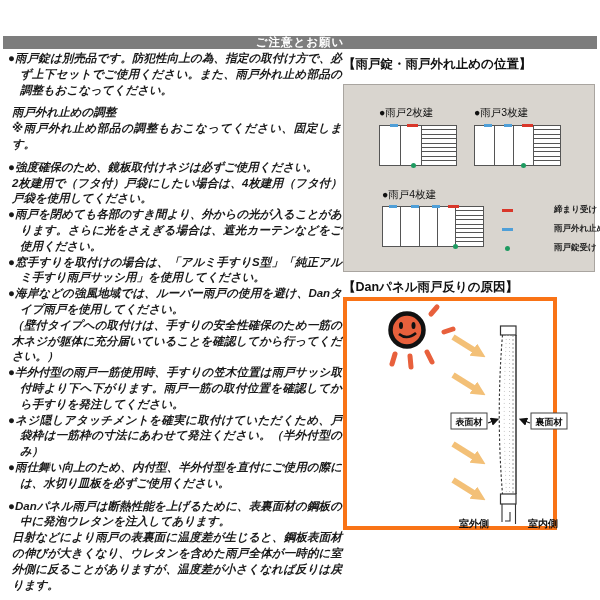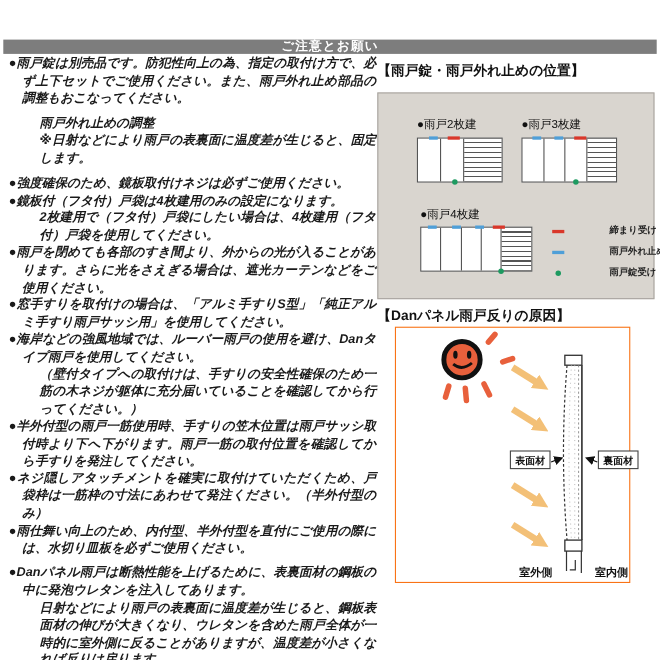--- a/index.html
+++ b/index.html
@@ -8,21 +8,21 @@
 
   
   .hbar{position:absolute;left:3px;top:36px;width:594px;height:13px;background:#7d7d7d;
         color:#fff;font-size:11.5px;font-weight:bold;text-align:center;line-height:13px;letter-spacing:1px;}
 
   
   .notes{position:absolute;left:8px;top:51px;width:334px;font-size:11.5px;font-weight:bold;
          line-height:15.8px;color:#1a1a1a;text-align:justify;}
   .notes p{margin:0;font-style:italic;}
   .notes p.b{padding-left:12px;text-indent:-12px;}
-  .notes p.s{margin-left:28px;}
+  .notes p.s{margin-left:4px;}
   .notes p.gap{margin-top:7px;}
 
   
   .sec-title{position:absolute;font-size:12.5px;font-weight:bold;color:#111;white-space:nowrap;}
   #title-pos{left:343px;top:56px;}
   #title-warp{left:343px;top:279px;}
 
   
   .box1{position:absolute;left:343px;top:84px;width:252px;height:188px;background:#d9d5cf;
         border:1px solid #a9a5a0;box-sizing:border-box;}
@@ -39,40 +39,39 @@
   .lrow{display:flex;align-items:center;margin-bottom:7px;gap:36px;}
   .lsw{flex:none;margin-right:5px;}
   .lsw.dash{width:11px;height:3px;}
   .lsw.dash.red{background:#d9372a;}
   .lsw.dash.blue{background:#4f9fd8;}
   .lsw.dot{width:5px;height:5px;border-radius:50%;background:#1d9a60;margin-left:3px;margin-right:8px;}
   .ltxt{font-size:8.5px;font-weight:bold;color:#222;white-space:nowrap;}
 
   
   .box2{position:absolute;left:343px;top:297px;width:214px;height:233px;background:#fff;
-        border:1px solid #f97316;box-sizing:border-box;margin-left:16px;}
+        border:4px solid #f97316;box-sizing:border-box;}
   .box2 svg{display:block;}
   .svg-label{font-size:9px;font-weight:bold;fill:#111;}
   .svg-side{font-size:10px;font-weight:bold;fill:#111;}
 </style>
 </head>
 <body>
 
 <div id="page">
 
   <div class="hbar">
     <span>ご注意とお願い</span>
   </div>
 
   <div class="notes">
     <p class="b">●雨戸錠は別売品です。防犯性向上の為、指定の取付け方で、必ず上下セットでご使用ください。また、雨戸外れ止め部品の調整もおこなってください。</p>
     <p class="s gap">雨戸外れ止めの調整</p>
-    <p class="s">※日射などにより雨戸の表裏面に温度差が生じると、固定します。</p>
+    <p class="s">※雨戸外れ止め部品の調整もおこなってください、固定します。</p>
     <p class="b gap">●強度確保のため、鏡板取付けネジは必ずご使用ください。</p>
-    <p class="b">●鏡板付（フタ付）戸袋は4枚建用のみの設定になります。</p>
     <p class="s">2枚建用で（フタ付）戸袋にしたい場合は、4枚建用（フタ付）戸袋を使用してください。</p>
     <p class="b">●雨戸を閉めても各部のすき間より、外からの光が入ることがあります。さらに光をさえぎる場合は、遮光カーテンなどをご使用ください。</p>
     <p class="b">●窓手すりを取付けの場合は、「アルミ手すりS型」「純正アルミ手すり雨戸サッシ用」を使用してください。</p>
     <p class="b">●海岸などの強風地域では、ルーバー雨戸の使用を避け、Danタイプ雨戸を使用してください。</p>
     <p class="s">（壁付タイプへの取付けは、手すりの安全性確保のため一筋の木ネジが躯体に充分届いていることを確認してから行ってください。）</p>
     <p class="b">●半外付型の雨戸一筋使用時、手すりの笠木位置は雨戸サッシ取付時より下へ下がります。雨戸一筋の取付位置を確認してから手すりを発注してください。</p>
     <p class="b">●ネジ隠しアタッチメントを確実に取付けていただくため、戸袋枠は一筋枠の寸法にあわせて発注ください。（半外付型のみ）</p>
     <p class="b">●雨仕舞い向上のため、内付型、半外付型を直付にご使用の際には、水切り皿板を必ずご使用ください。</p>
     <p class="b gap">●Danパネル雨戸は断熱性能を上げるために、表裏面材の鋼板の中に発泡ウレタンを注入してあります。</p>
     <p class="s">日射などにより雨戸の表裏面に温度差が生じると、鋼板表面材の伸びが大きくなり、ウレタンを含めた雨戸全体が一時的に室外側に反ることがありますが、温度差が小さくなれば反りは戻ります。</p>

